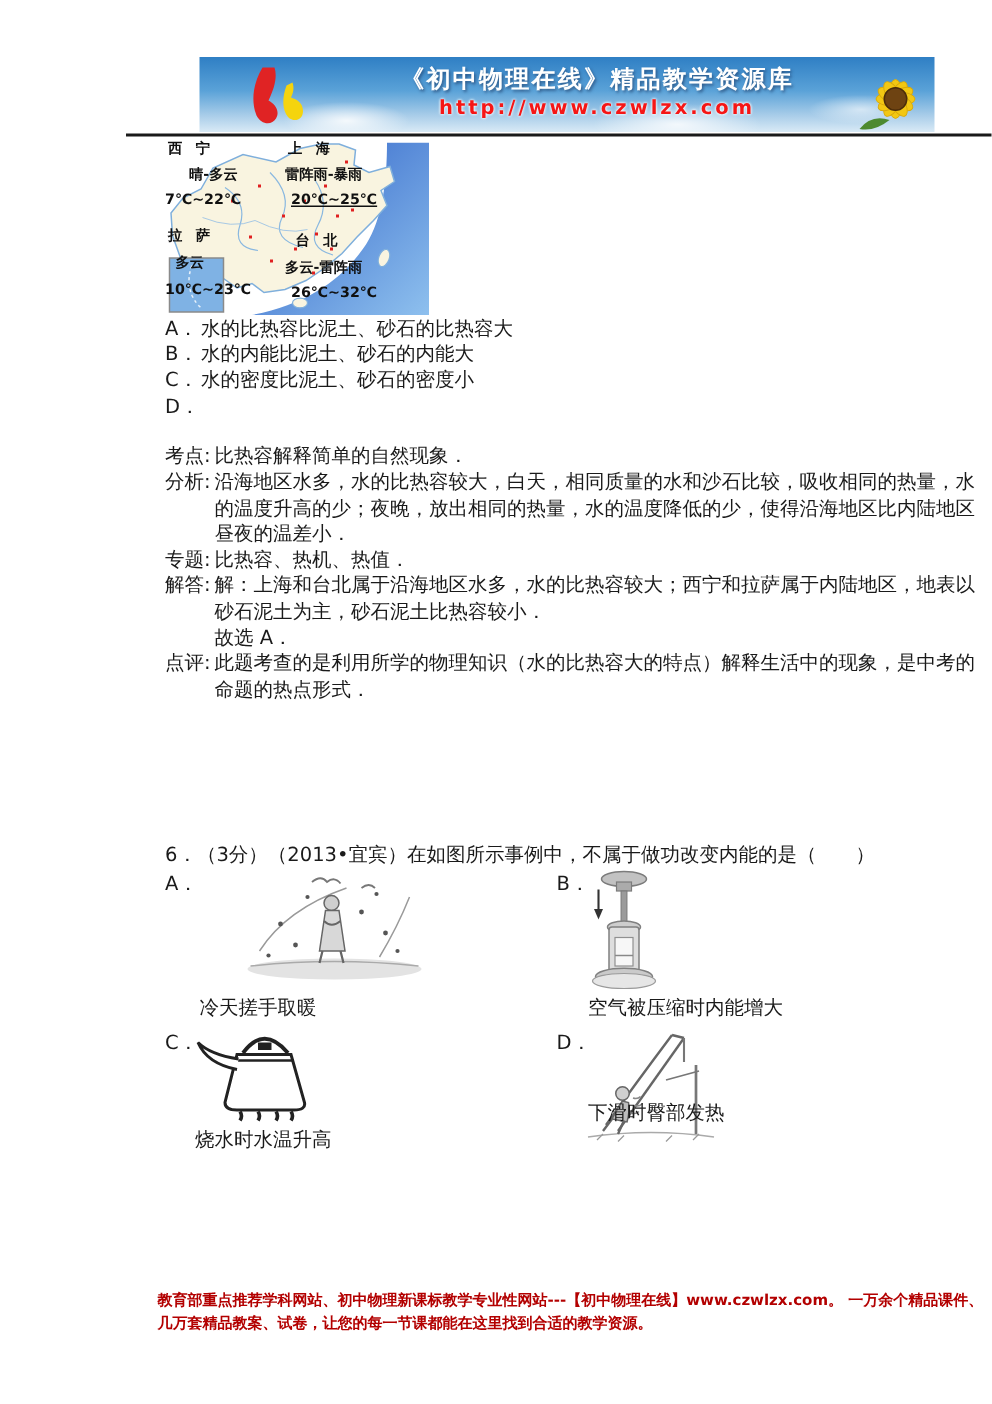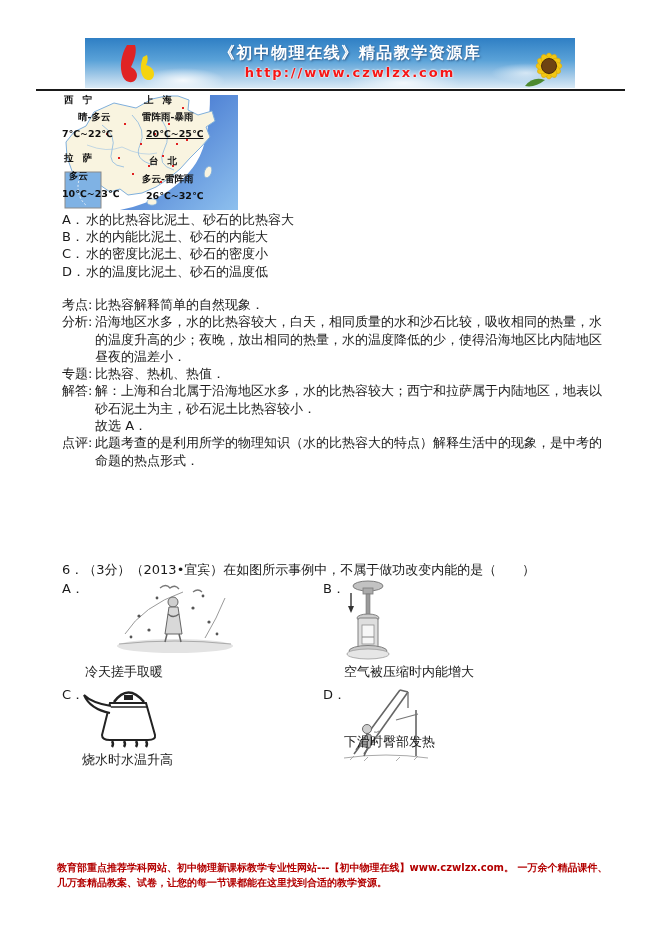--- a/index.html
+++ b/index.html
@@ -1,20 +1,20 @@
 <!DOCTYPE html>
 <html><head>
 <meta charset="utf-8">
 <style>
   html,body{margin:0;padding:0;}
   body{
     width:661px;height:936px;background:#ffffff;position:relative;overflow:hidden;
     font-family:"DejaVu Sans", sans-serif;color:#1a1a1a;
   }
-  .abs{position:absolute;}
+  .abs{position:absolute;margin-left:48px;}
 
   
   .banner{
     left:85px;top:38px;width:490px;height:50px;overflow:hidden;
     background:
       radial-gradient(60px 18px at 20% 85%, rgba(255,255,255,.85), rgba(255,255,255,0) 70%),
       radial-gradient(80px 20px at 65% 90%, rgba(255,255,255,.8), rgba(255,255,255,0) 70%),
       radial-gradient(50px 14px at 90% 70%, rgba(255,255,255,.6), rgba(255,255,255,0) 70%),
       linear-gradient(to bottom,#2f7fc4 0%,#5aa2d8 45%,#a9cde9 78%,#d9eaf6 100%);
   }
@@ -145,21 +145,20 @@
   <div class="q5-opt">
     <span class="q5-opt-label">B．</span>
     <span>水的内能比泥土、砂石的内能大</span>
   </div>
   <div class="q5-opt">
     <span class="q5-opt-label">C．</span>
     <span>水的密度比泥土、砂石的密度小</span>
   </div>
   <div class="q5-opt">
     <span class="q5-opt-label">D．</span>
-    <span>水的温度比泥土、砂石的温度低</span>
   </div>
 </div>
 
 <div class="abs q5-sections">
   <div class="sec-row">
     <span class="sec-label">考点:</span>
     <span class="sec-content">比热容解释简单的自然现象．</span>
   </div>
   <div class="sec-row">
     <span class="sec-label">分析:</span>

